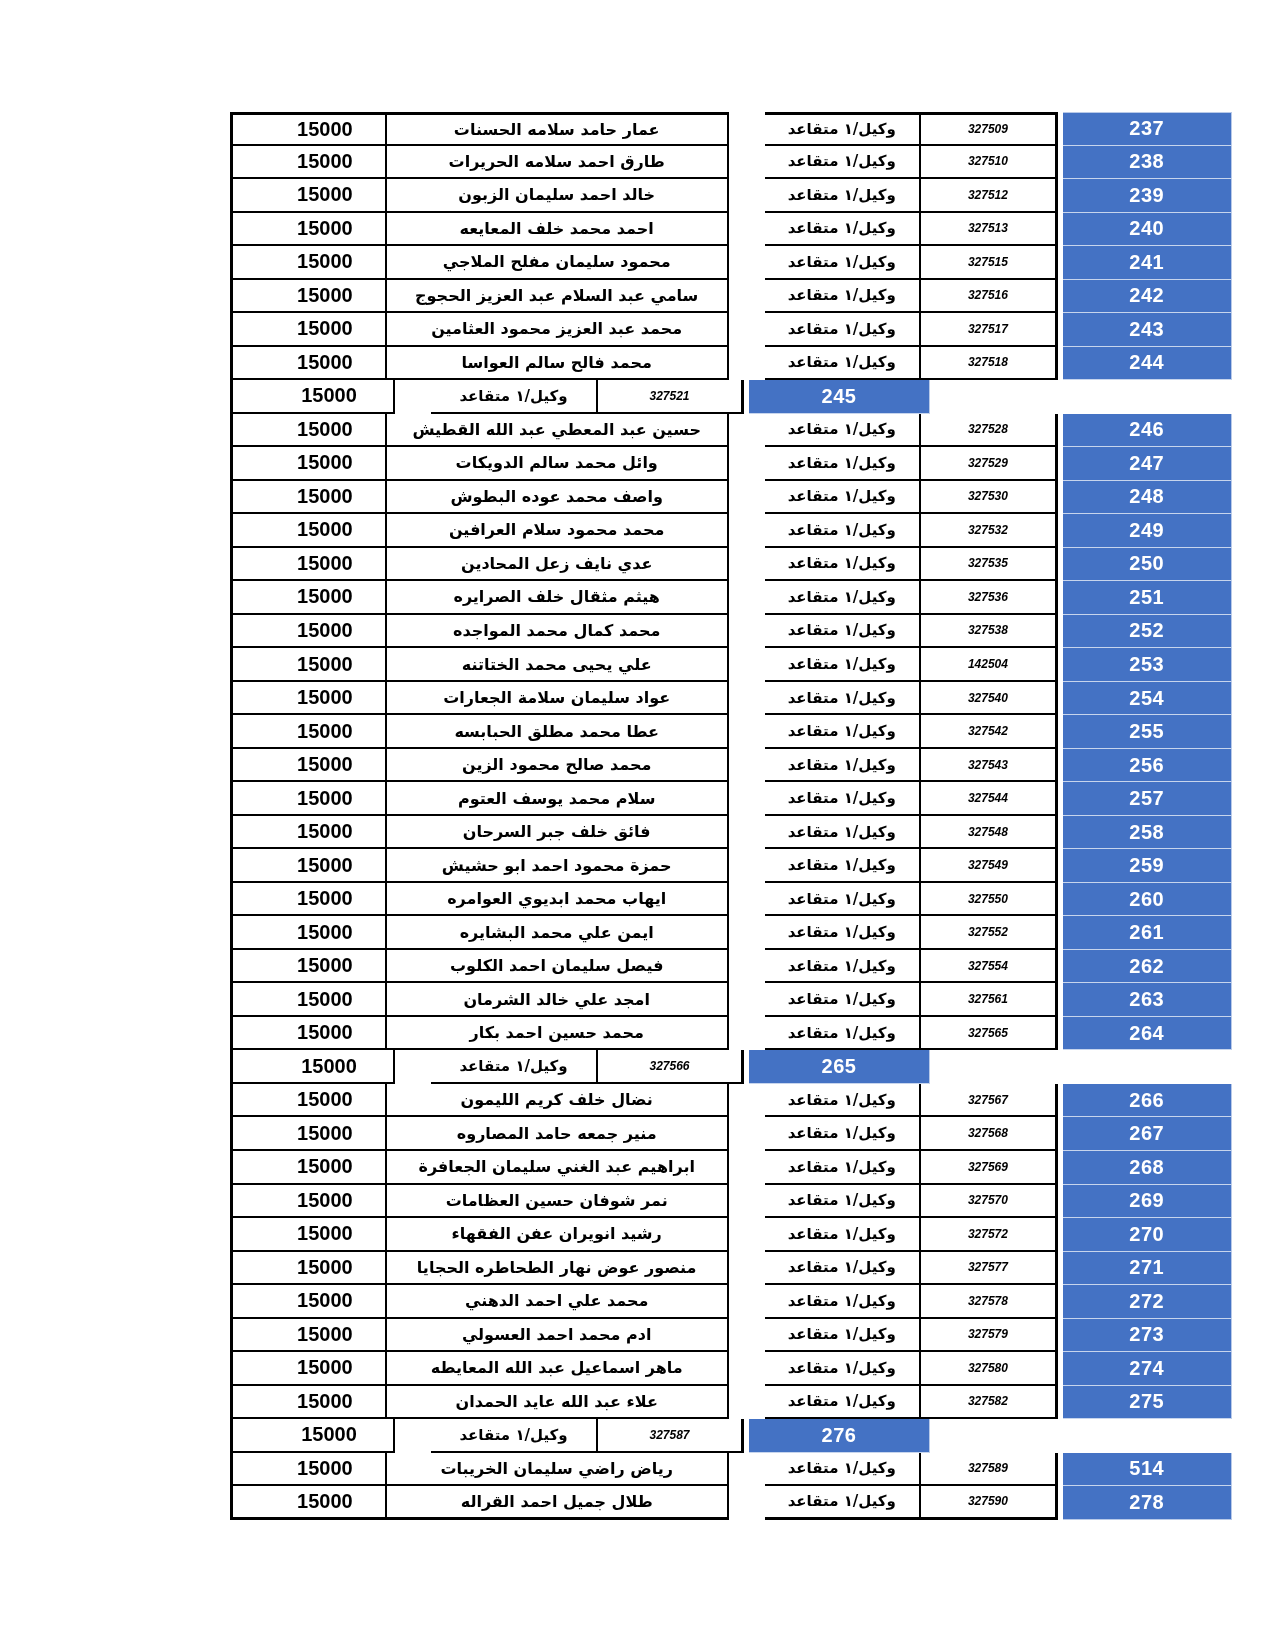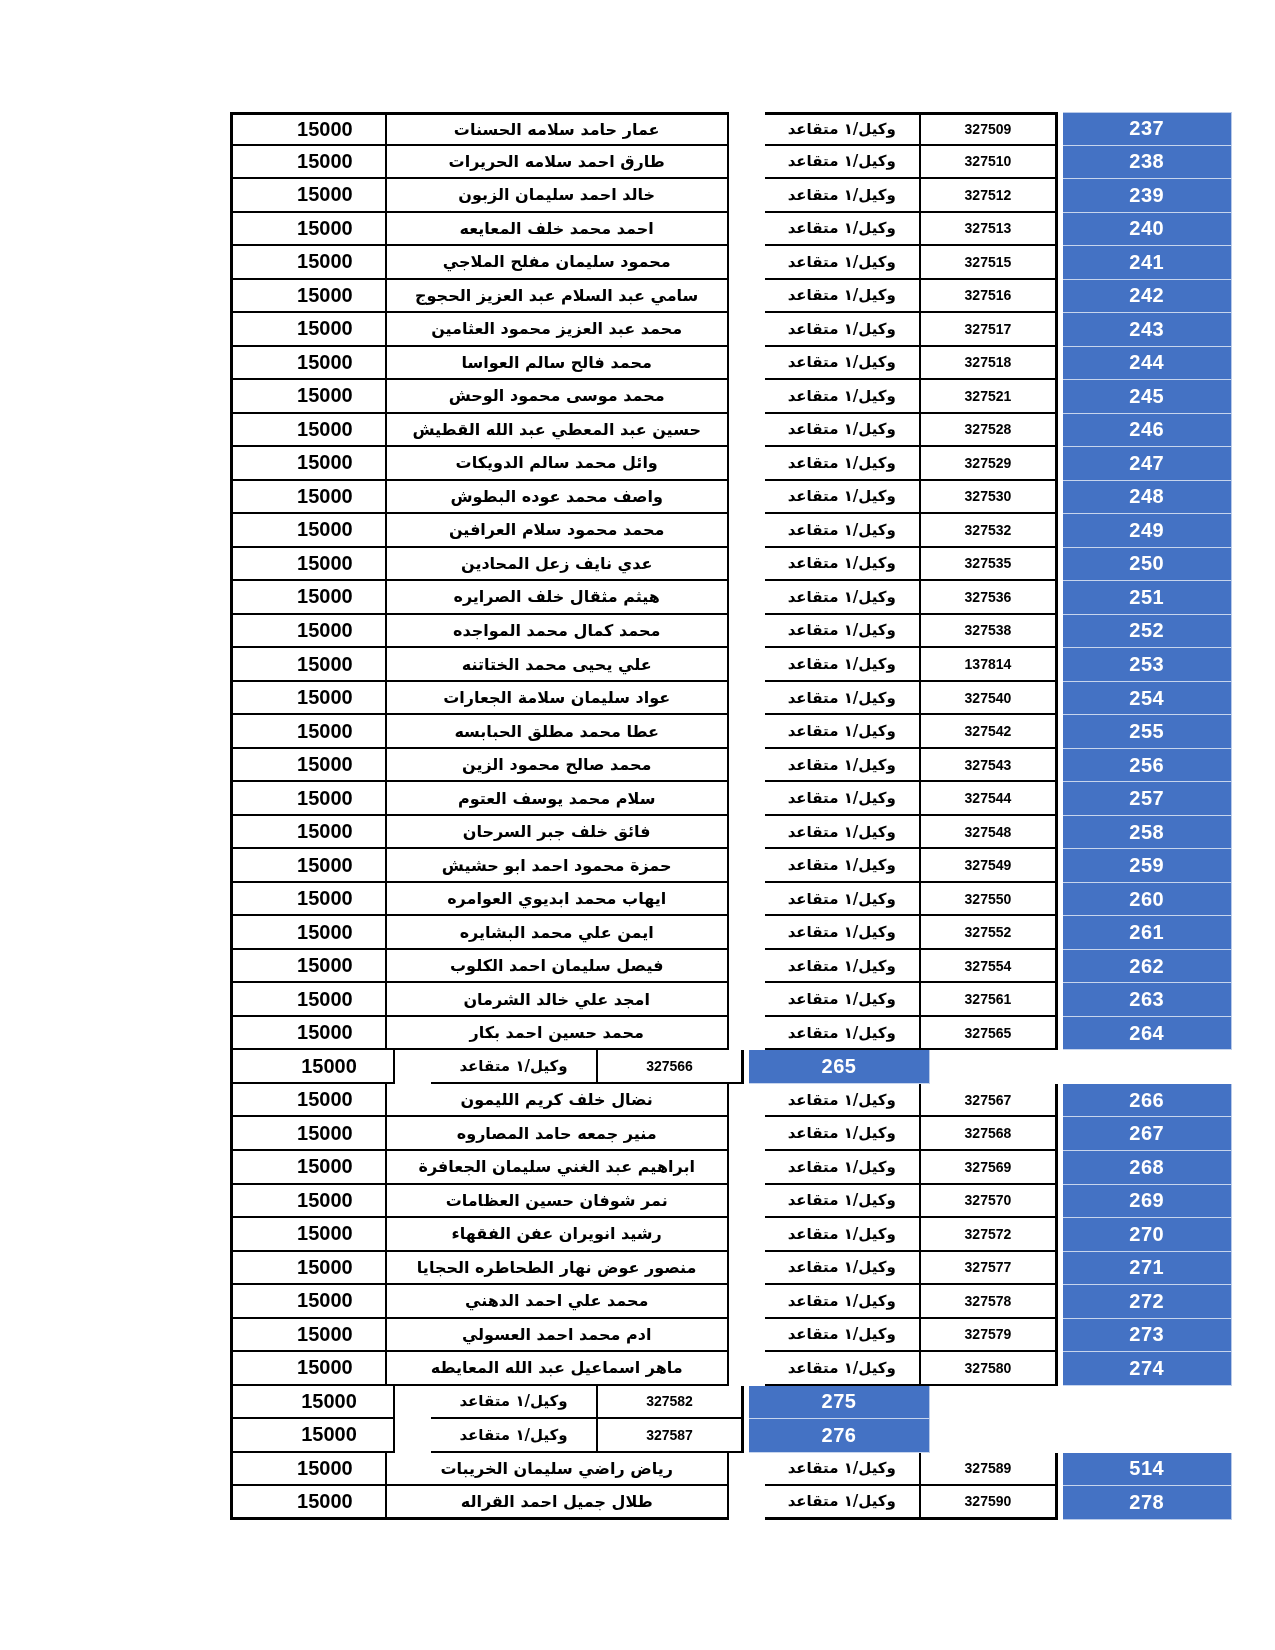--- a/index.html
+++ b/index.html
@@ -23,21 +23,21 @@
     display:flex;align-items:center;justify-content:center;
     font-weight:bold;overflow:hidden;white-space:nowrap;
     border-right:2px solid var(--grid-border);
     border-bottom:2px solid var(--grid-border);
   }
   .row:first-child .c{border-top:3px solid var(--grid-border);}
   .row:last-child .c{border-bottom:3px solid var(--grid-border);}
   .c.amount{width:165px;border-left:3px solid var(--grid-border);font-size:20px;padding-left:32px;}
   .c.name{width:365px;direction:rtl;font-family:"DejaVu Sans",sans-serif;font-size:16px;text-align:center;}
   .c.rank{width:167px;direction:rtl;font-family:"DejaVu Sans",sans-serif;font-size:15px;margin-left:36px;}
-  .c.id{width:146px;border-right:3px solid var(--grid-border);font-size:14px;}
+  .c.id{width:146px;border-right:3px solid var(--grid-border);font-size:12px;font-style:italic;}
   .gap{width:5px;background:var(--page-bg);}
   .c.index{
     width:181px;
     background:var(--index-bg);color:var(--index-text);
     font-size:20px;letter-spacing:0.5px;
     border:none;
     border-right:1px solid var(--index-halo);
     border-bottom:1px solid var(--index-separator);
   }
   .row:first-child .c.index{border-top:1px solid var(--index-halo);}
@@ -106,21 +106,20 @@
     <div class="row">
     <div class="c amount">15000</div>
     <div class="c name">محمد فالح سالم العواسا</div>
     <div class="c rank">وكيل/١ متقاعد</div>
     <div class="c id">327518</div>
     <div class="gap"></div>
     <div class="c index">244</div>
   </div>
     <div class="row">
     <div class="c amount">15000</div>
-    <div class="c name">محمد موسى محمود الوحش</div>
     <div class="c rank">وكيل/١ متقاعد</div>
     <div class="c id">327521</div>
     <div class="gap"></div>
     <div class="c index">245</div>
   </div>
     <div class="row">
     <div class="c amount">15000</div>
     <div class="c name">حسين عبد المعطي عبد الله القطيش</div>
     <div class="c rank">وكيل/١ متقاعد</div>
     <div class="c id">327528</div>
@@ -172,21 +171,21 @@
     <div class="c name">محمد كمال محمد المواجده</div>
     <div class="c rank">وكيل/١ متقاعد</div>
     <div class="c id">327538</div>
     <div class="gap"></div>
     <div class="c index">252</div>
   </div>
     <div class="row">
     <div class="c amount">15000</div>
     <div class="c name">علي يحيى محمد الختاتنه</div>
     <div class="c rank">وكيل/١ متقاعد</div>
-    <div class="c id">137814</div>
+    <div class="c id">142504</div>
     <div class="gap"></div>
     <div class="c index">253</div>
   </div>
     <div class="row">
     <div class="c amount">15000</div>
     <div class="c name">عواد سليمان سلامة الجعارات</div>
     <div class="c rank">وكيل/١ متقاعد</div>
     <div class="c id">327540</div>
     <div class="gap"></div>
     <div class="c index">254</div>
@@ -345,20 +344,21 @@
     <div class="row">
     <div class="c amount">15000</div>
     <div class="c name">ماهر اسماعيل عبد الله المعايطه</div>
     <div class="c rank">وكيل/١ متقاعد</div>
     <div class="c id">327580</div>
     <div class="gap"></div>
     <div class="c index">274</div>
   </div>
     <div class="row">
     <div class="c amount">15000</div>
+    <div class="c name">علاء عبد الله عايد الحمدان</div>
     <div class="c rank">وكيل/١ متقاعد</div>
     <div class="c id">327582</div>
     <div class="gap"></div>
     <div class="c index">275</div>
   </div>
     <div class="row">
     <div class="c amount">15000</div>
     <div class="c rank">وكيل/١ متقاعد</div>
     <div class="c id">327587</div>
     <div class="gap"></div>

